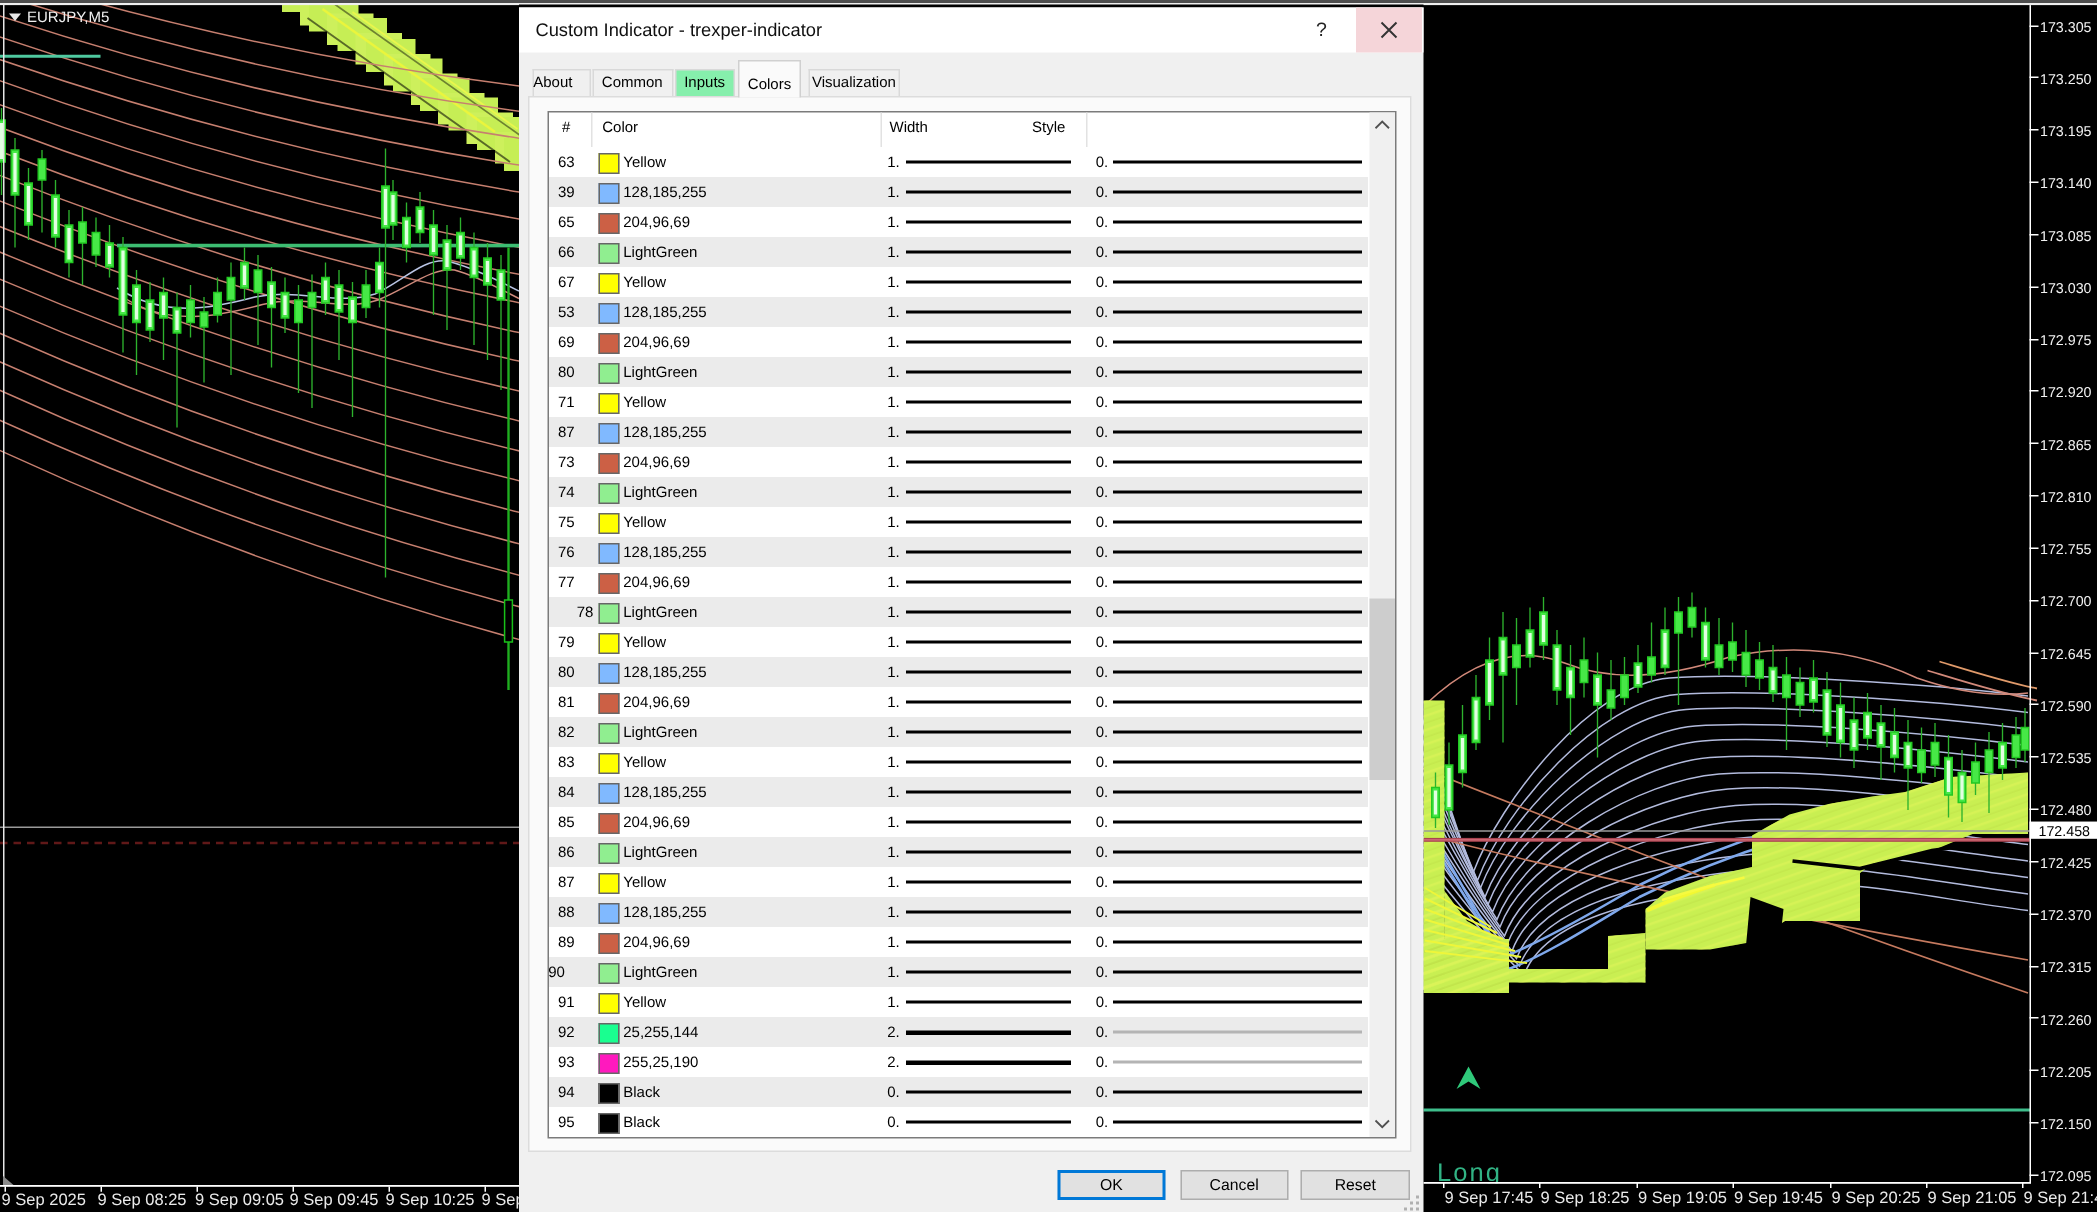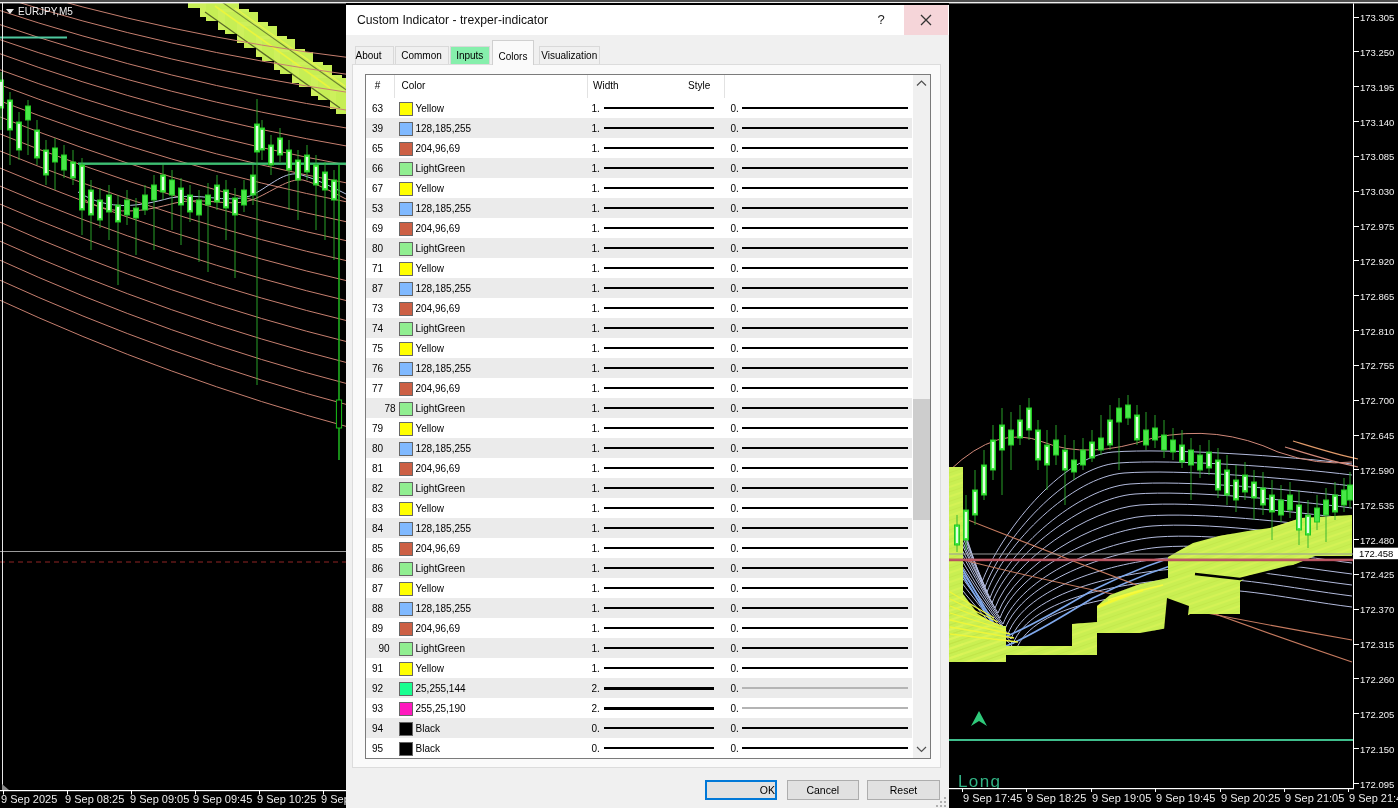--- a/index.html
+++ b/index.html
@@ -665,21 +665,21 @@
 <div style="position:absolute;left:741.5px;top:607.4px;width:166px;height:1.2px;background:#000"></div>
 <div style="position:absolute;left:365.5px;top:618px;width:546px;height:20px;background:#ffffff"></div>
 <span class="t" style="left:365.5px;top:622.5px;width:24px;text-align:center">89</span>
 <div style="position:absolute;left:399px;top:622px;width:12px;height:12px;background:rgb(204,96,69);border:1px solid #666"></div>
 <span class="t" style="left:415.5px;top:622.5px">204,96,69</span>
 <span class="t" style="left:591.5px;top:622.5px">1.</span>
 <div style="position:absolute;left:603.5px;top:627.4px;width:110px;height:1.2px;background:#000"></div>
 <span class="t" style="left:730.5px;top:622.5px">0.</span>
 <div style="position:absolute;left:741.5px;top:627.4px;width:166px;height:1.2px;background:#000"></div>
 <div style="position:absolute;left:365.5px;top:638px;width:546px;height:20px;background:#ebebeb"></div>
-<span class="t" style="left:365.5px;top:642.5px;width:24px;text-align:right">90</span>
+<span class="t" style="left:365.5px;top:642.5px;width:24px;text-align:left">90</span>
 <div style="position:absolute;left:399px;top:642px;width:12px;height:12px;background:#90ee90;border:1px solid #666"></div>
 <span class="t" style="left:415.5px;top:642.5px">LightGreen</span>
 <span class="t" style="left:591.5px;top:642.5px">1.</span>
 <div style="position:absolute;left:603.5px;top:647.4px;width:110px;height:1.2px;background:#000"></div>
 <span class="t" style="left:730.5px;top:642.5px">0.</span>
 <div style="position:absolute;left:741.5px;top:647.4px;width:166px;height:1.2px;background:#000"></div>
 <div style="position:absolute;left:365.5px;top:658px;width:546px;height:20px;background:#ffffff"></div>
 <span class="t" style="left:365.5px;top:662.5px;width:24px;text-align:center">91</span>
 <div style="position:absolute;left:399px;top:662px;width:12px;height:12px;background:#ffff00;border:1px solid #666"></div>
 <span class="t" style="left:415.5px;top:662.5px">Yellow</span>
@@ -720,21 +720,21 @@
 <span class="t" style="left:730.5px;top:742.5px">0.</span>
 <div style="position:absolute;left:741.5px;top:747.4px;width:166px;height:1.2px;background:#000"></div>
 <div style="position:absolute;left:913px;top:75px;width:17px;height:683px;background:#f0f0f0"></div>
 <div style="position:absolute;left:913px;top:399px;width:17px;height:121px;background:#cdcdcd"></div>
 <svg style="position:absolute;left:916px;top:80px" width="11" height="7">
     <path d="M1,5.5 L5.5,1 L10,5.5" stroke="#505050" stroke-width="1.2" fill="none"></path>
   </svg>
 <svg style="position:absolute;left:916px;top:746px" width="11" height="7">
     <path d="M1,1 L5.5,5.5 L10,1" stroke="#505050" stroke-width="1.2" fill="none"></path>
   </svg>
-<div style="position:absolute;left:705px;top:780px;width:72px;height:20px;background:#e1e1e1;border:2px solid #0078d7;box-sizing:border-box;text-align:right;font-size:10.5px;line-height:16px;color:#000">OK</div>
+<div style="position:absolute;left:705px;top:780px;width:72px;height:20px;background:#e1e1e1;border:2px solid #0078d7;box-sizing:border-box;text-align:center;font-size:10.5px;line-height:16px;color:#000">OK</div>
 <div style="position:absolute;left:786.5px;top:780px;width:72.5px;height:20px;background:#e1e1e1;border:1px solid #adadad;box-sizing:border-box;text-align:center;font-size:10.5px;line-height:18px;color:#000">Cancel</div>
 <div style="position:absolute;left:867px;top:780px;width:73px;height:20px;background:#e1e1e1;border:1px solid #adadad;box-sizing:border-box;text-align:center;font-size:10.5px;line-height:18px;color:#000">Reset</div>
 <svg style="position:absolute;left:0;top:0;pointer-events:none" width="1398" height="808">
     <rect x="936" y="805" width="2" height="2" fill="#b0b0b0"></rect>
     <rect x="940" y="801" width="2" height="2" fill="#b0b0b0"></rect>
     <rect x="940" y="805" width="2" height="2" fill="#b0b0b0"></rect>
     <rect x="944" y="797" width="2" height="2" fill="#b0b0b0"></rect>
     <rect x="944" y="801" width="2" height="2" fill="#b0b0b0"></rect>
     <rect x="944" y="805" width="2" height="2" fill="#b0b0b0"></rect>
   </svg>

